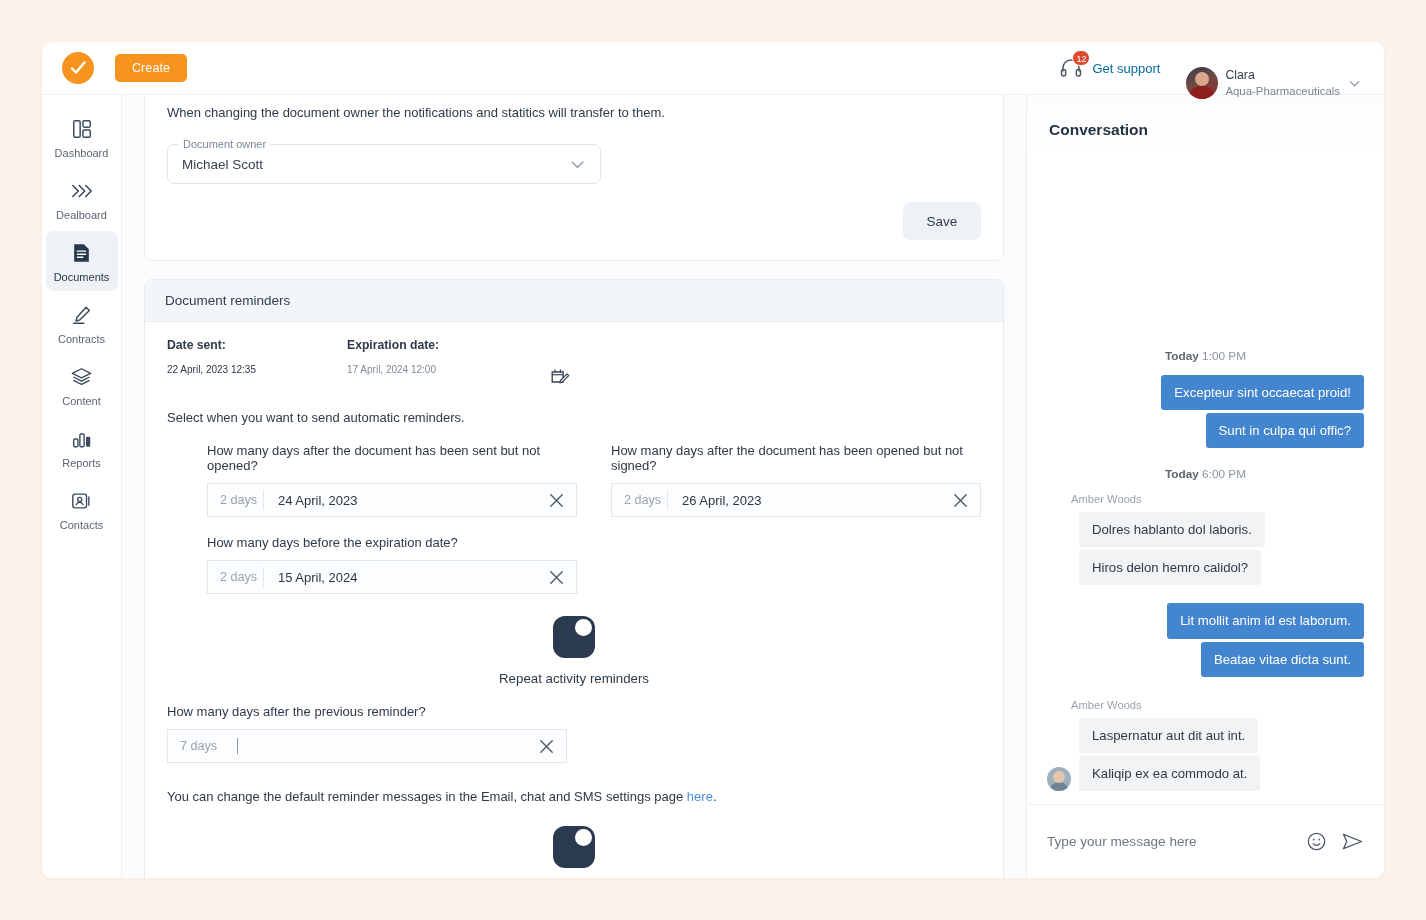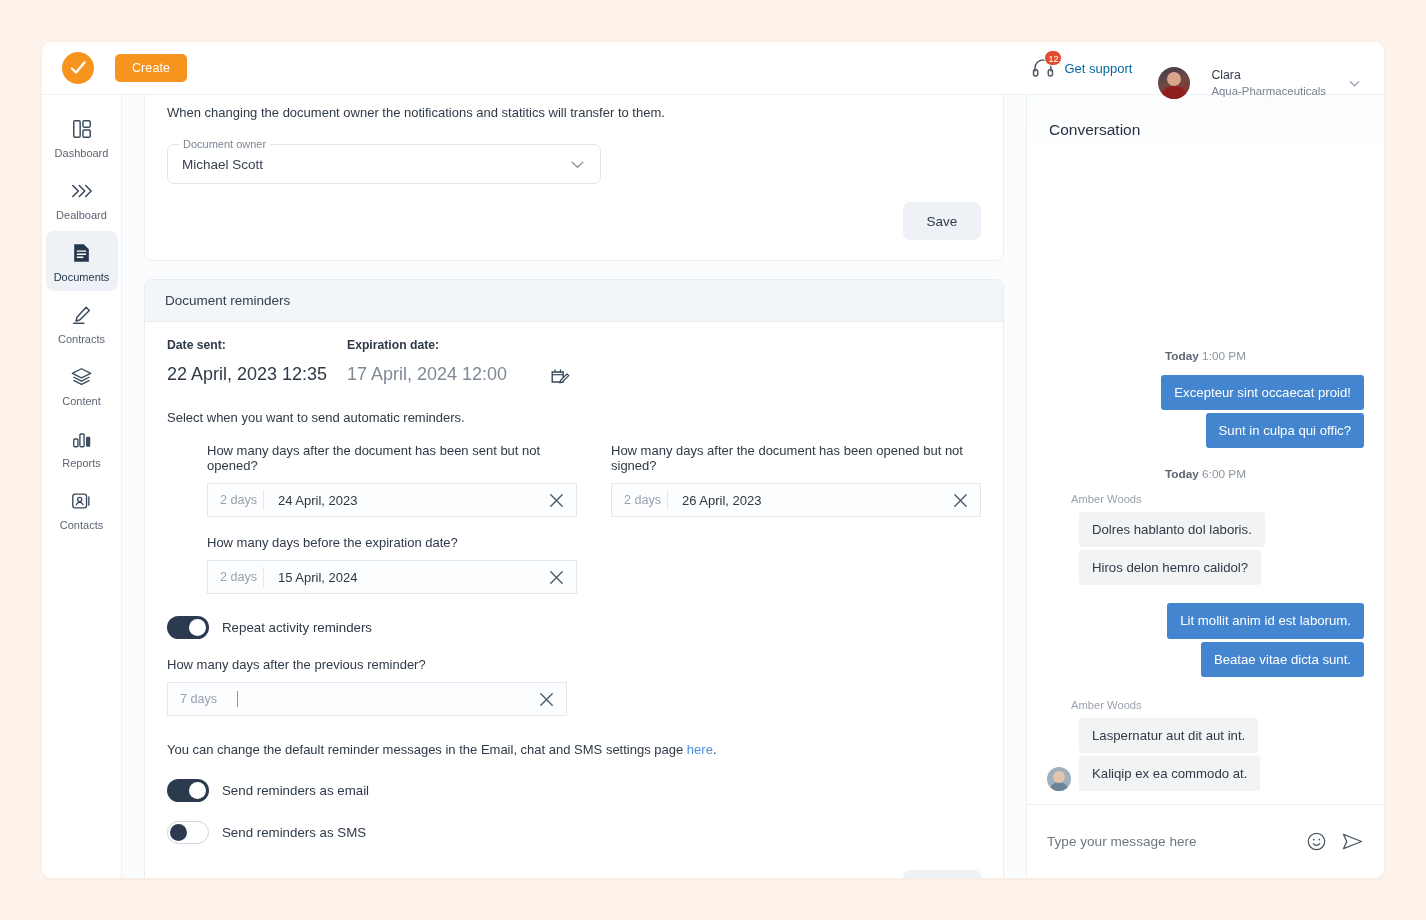--- a/index.html
+++ b/index.html
@@ -81,21 +81,21 @@
     position: absolute; top: -6px; right: -7px;
     min-width: 16px; height: 16px;
     background: #e04a2f; color: #fff;
     border-radius: 8px;
     font-size: 9px; line-height: 16px;
     text-align: center;
     padding: 0 3px;
     border: 1.5px solid #fff;
   }
   .support-label { font-size: 13px; color: #0369a1; }
-  .user-block { display:flex; align-items:center; gap: 21px; cursor: pointer; margin-top: 30px; }
+  .user-block { display:flex; align-items:center; gap: 7px; cursor: pointer; margin-top: 30px; }
   .avatar-hdr {
     width: 32px; height: 32px; border-radius: 50%;
     background: linear-gradient(160deg,#3b3b4d 0%,#6d4a44 45%,#96281f 100%);
     position: relative; overflow: hidden;
     flex: 0 0 32px;
   }
   .avatar-hdr::after {
     content:""; position:absolute; left:9px; top:5px;
     width:14px; height:14px; border-radius:50%;
     background:#d9a68c;
@@ -180,21 +180,21 @@
   .card-head {
     background: #f3f6f9;
     border-bottom: 1px solid #e9edf2;
     border-radius: 8px 8px 0 0;
     padding: 13px 20px;
     font-size: 13.5px; color: #33404f;
   }
   .meta-row { display: flex; align-items: flex-start; padding-top: 16px; }
   .meta-col { width: 180px; }
   .meta-label { font-size: 12.2px; color: #2e3a47; font-weight: bold; }
-  .meta-value { font-size: 18px; color: #2e3a47; margin-top: 12px; }
+  .meta-value { font-size: 10px; color: #2e3a47; margin-top: 12px; }
   .meta-value.muted { color: #7f8a97; }
   .cal-edit { margin: 28px 0 0 22px; cursor:pointer; display:flex; }
   .hint { font-size: 13px; color: #2e3a47; margin-top: 22px; }
   .q-label { font-size: 13px; color: #2e3a47; }
   .grid2 { display: flex; gap: 34px; margin-top: 18px; margin-left: 40px; }
   .col { width: 400px; }
   .inp {
     margin-top: 10px;
     height: 34px;
     border: 1px solid #e3e8ee;
@@ -208,21 +208,21 @@
     font-size: 12.6px; color: #98a2ae;
     border-right: 1px solid #e3e8ee;
     line-height: 20px;
     height: 20px;
   }
   .inp .dateval { font-size: 13px; color: #2c3744; padding-left: 14px; }
   .inp .caret {
     width:1px; height:16px; background:#8e99a6; margin-left: 13px;
   }
   .inp .clear { margin-left: auto; cursor:pointer; display:flex; color:#4f5c6b; }
-  .toggle-row { display: flex; align-items: center; gap: 13px; margin-top: 22px; }
+  .toggle-row { display: flex; align-items: center; gap: 13px; margin-top: 22px; flex-direction: column; }
   .tgl {
     width: 42px; height: 23px; border-radius: 12px;
     position: relative; cursor: pointer; flex: 0 0 42px;
   }
   .tgl.on { background: #2b3a4e; }
   .tgl.off { background: #ffffff; border: 1.5px solid #ccd4dd; }
   .tgl .knob {
     position: absolute; top: 3px; width: 17px; height: 17px;
     border-radius: 50%; background: #fff;
   }
@@ -233,21 +233,21 @@
   .note-line a { color: #4a90d9; text-decoration: none; }
   
   .convo {
     width: 358px; flex: 0 0 358px;
     border-left: 1px solid #eceff3;
     background: #fff;
     display: flex; flex-direction: column;
   }
   .convo-head {
     padding: 26px 22px 16px;
-    font-size: 15.5px; font-weight: normal; color: #233243;
+    font-size: 15.5px; font-weight: bold; color: #233243;
     background: linear-gradient(#fbfcfd,#ffffff);
   }
   .convo-body {
     flex: 1; min-height: 0;
     padding: 0 20px 10px;
     display: flex; flex-direction: column; justify-content: flex-end;
     gap: 0;
   }
   .day-sep {
     text-align: center; font-size: 11.8px; color: #8b95a1;

